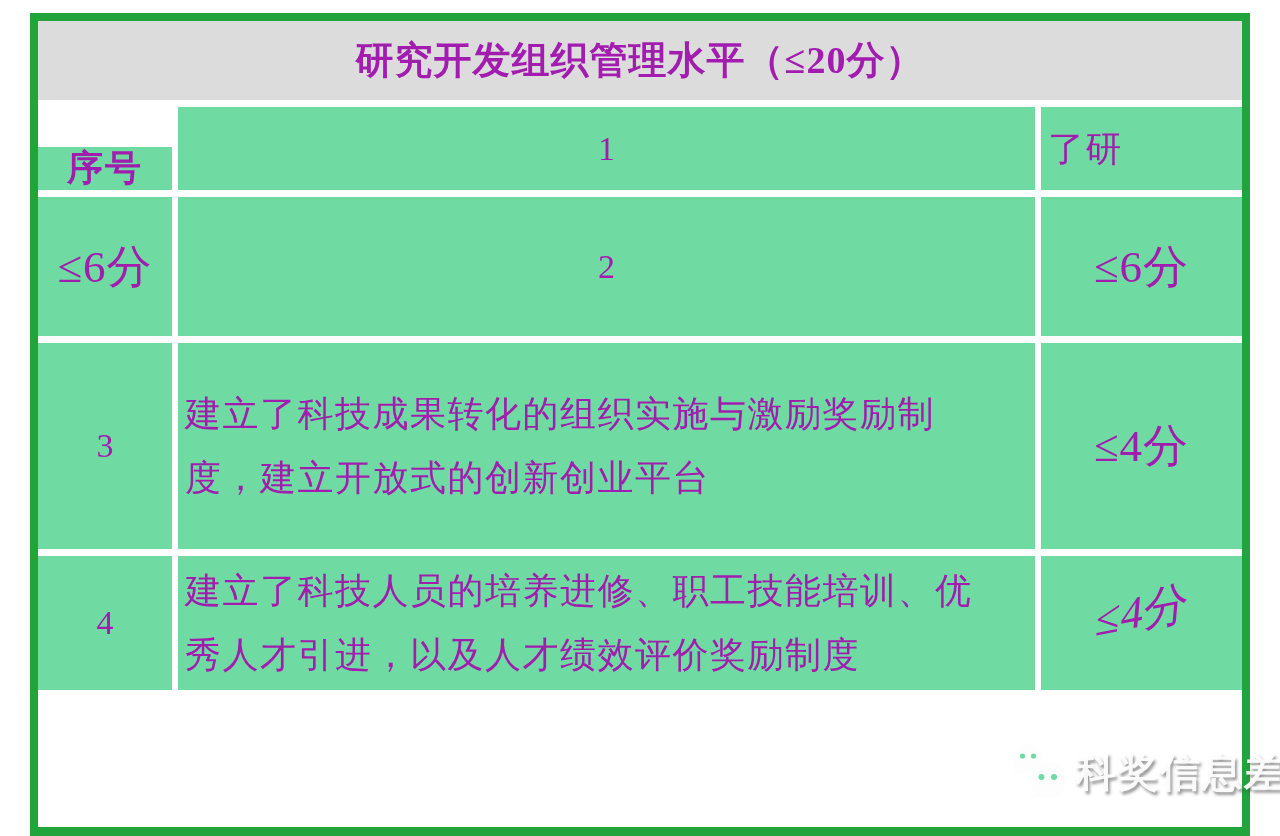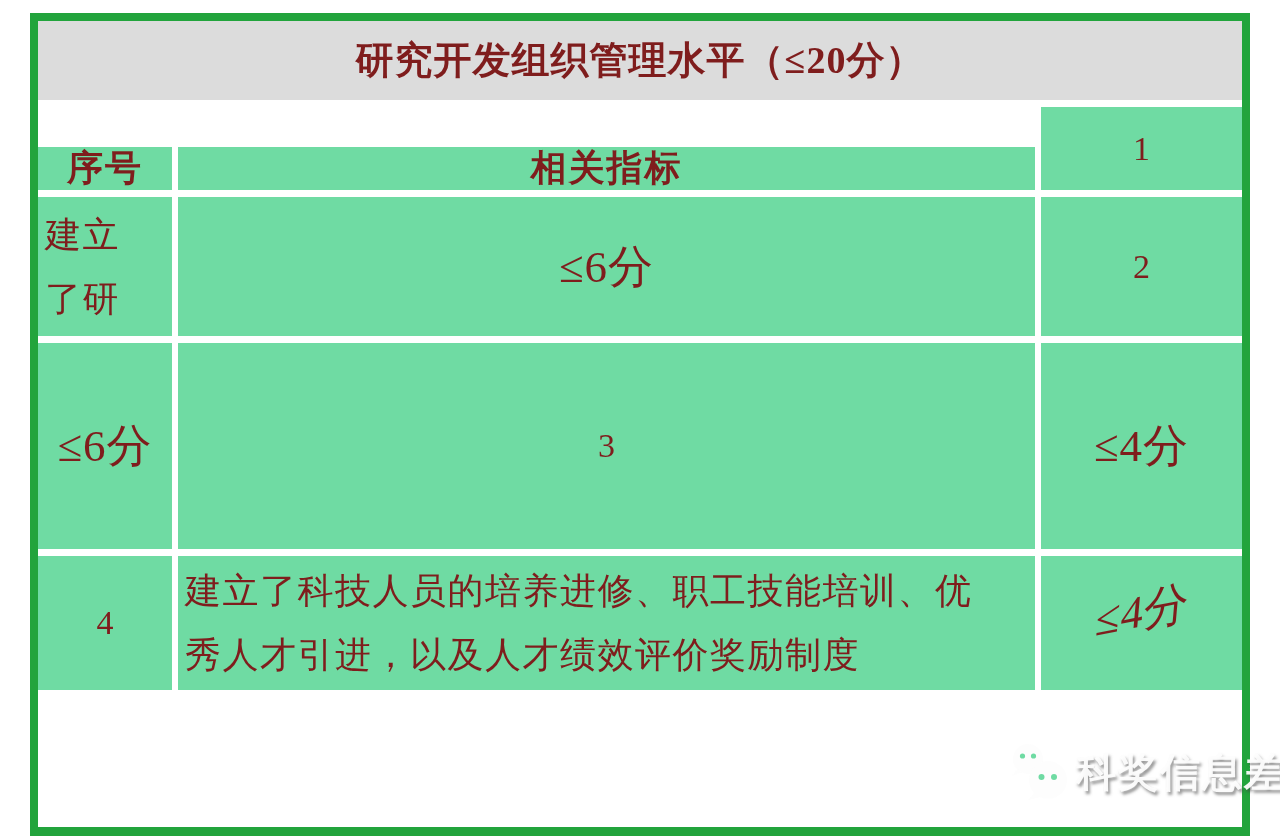--- a/index.html
+++ b/index.html
@@ -34,21 +34,21 @@
     height: 100%;
     background: #ffffff;
     display: grid;
     grid-template-columns: 134px 857px 201px;
     grid-template-rows: 79px 83px 139px 206px 134px auto;
     column-gap: 6px;
     row-gap: 7px;
   }
   .cell {
     background: #6FDBA3;
-    color: #7f1d1d;
+    color: #a21caf;
     display: flex;
     align-items: center;
     justify-content: center;
     box-sizing: border-box;
     overflow: hidden;
   }
   .cell.title {
     grid-column: 1 / -1;
     background: #DCDCDC;
     font-size: 38px;
@@ -110,31 +110,32 @@
 </head>
 <body>
 
 <div class="page">
   <div class="table-frame">
     <div class="grid">
 
       <div class="cell title">研究开发组织管理水平（≤20分）</div>
 
       <div class="cell colhead">序号</div>
-      <div class="cell colhead">相关指标</div>
 
       <div class="cell idx">1</div>
       <div class="cell indicator">制定了企业研究开发的组织管理制度，建立了研
 发投入核算体系，编制了研发费用辅助账</div>
       <div class="cell score">≤6分</div>
 
       <div class="cell idx">2</div>
       <div class="cell score">≤6分</div>
 
       <div class="cell idx">3</div>
+      <div class="cell indicator">建立了科技成果转化的组织实施与激励奖励制
+度，建立开放式的创新创业平台</div>
       <div class="cell score">≤4分</div>
 
       <div class="cell idx">4</div>
       <div class="cell indicator">建立了科技人员的培养进修、职工技能培训、优
 秀人才引进，以及人才绩效评价奖励制度</div>
       <div class="cell score">
         <span class="tilted">≤4分</span>
       </div>
 
     </div>

